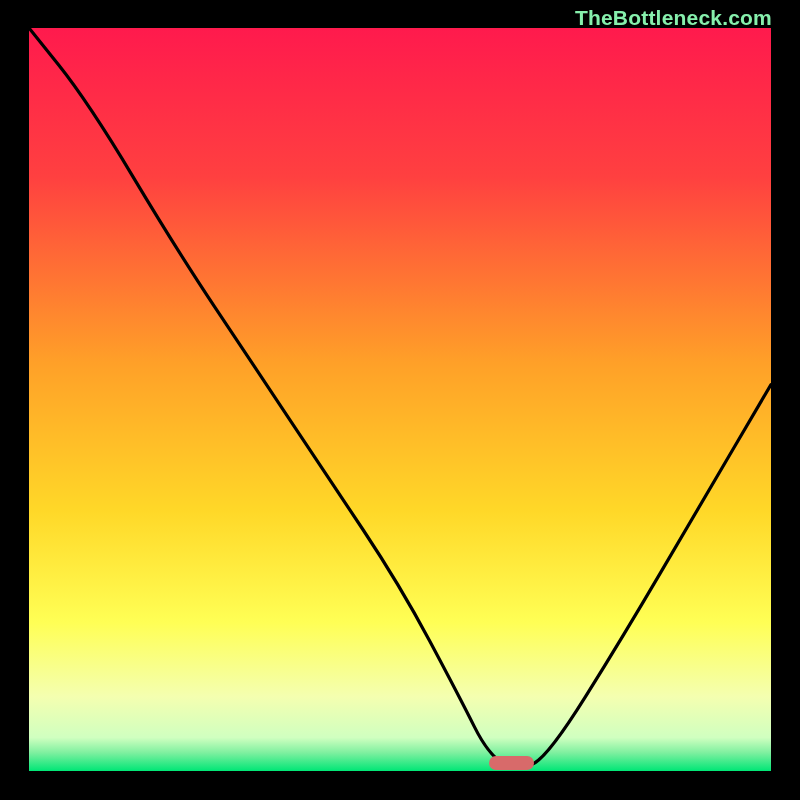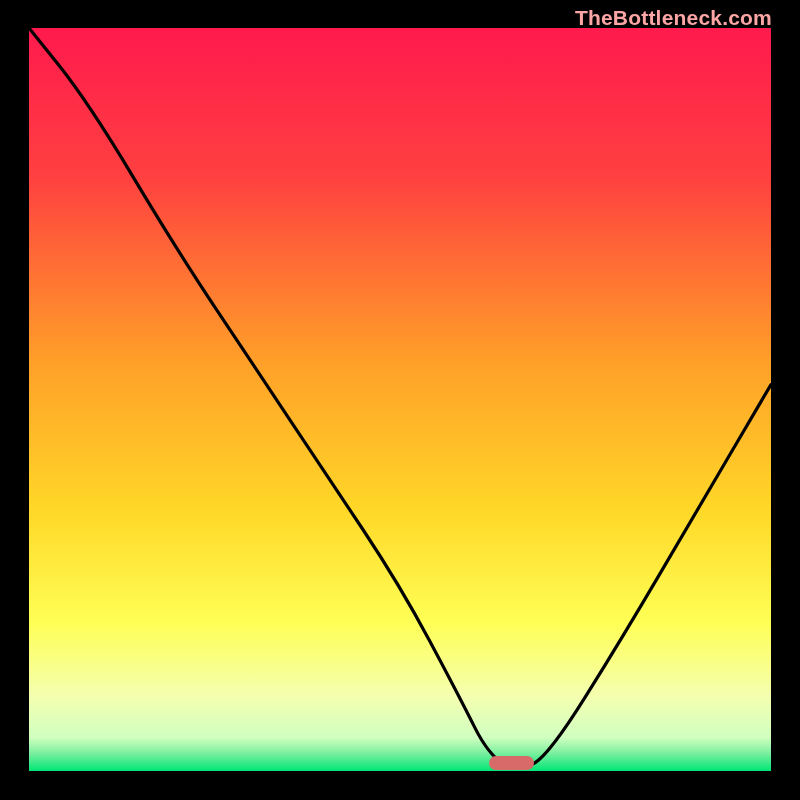--- a/index.html
+++ b/index.html
@@ -41,21 +41,21 @@
   }
   .marker {
     position: absolute;
     background: #d86a6a;
     border-radius: 8px;
   }
   .watermark {
     position: absolute;
     top: 6px;
     right: 28px;
-    color: #fca5a5;
+    color: #86efac;
     font-size: 21px;
     font-weight: 600;
     letter-spacing: 0.2px;
   }
 </style>
 </head>
 <body>
 
 <div class="chart-wrap">
 

